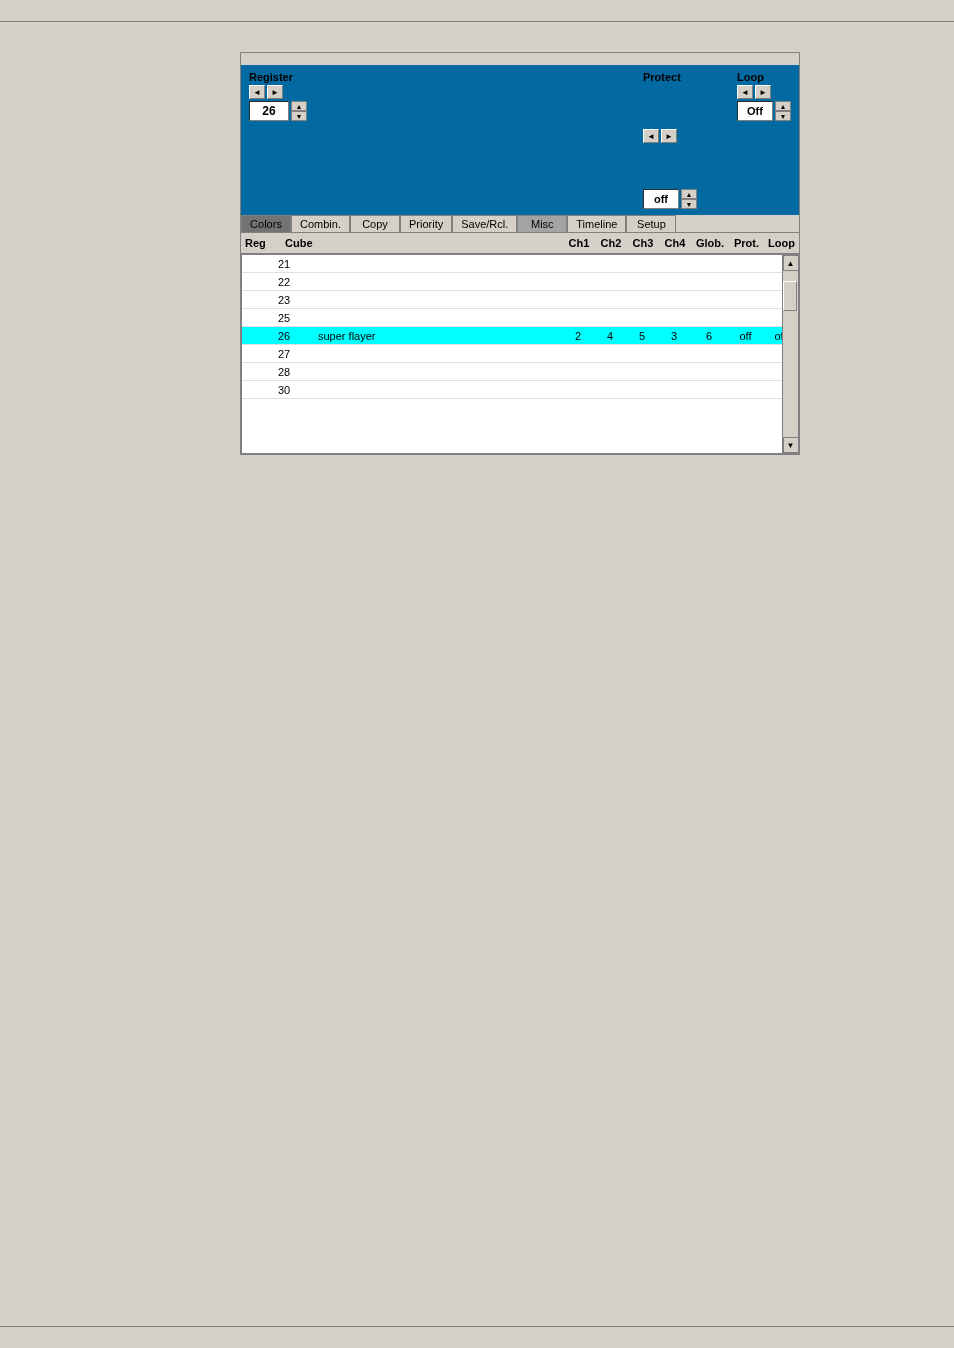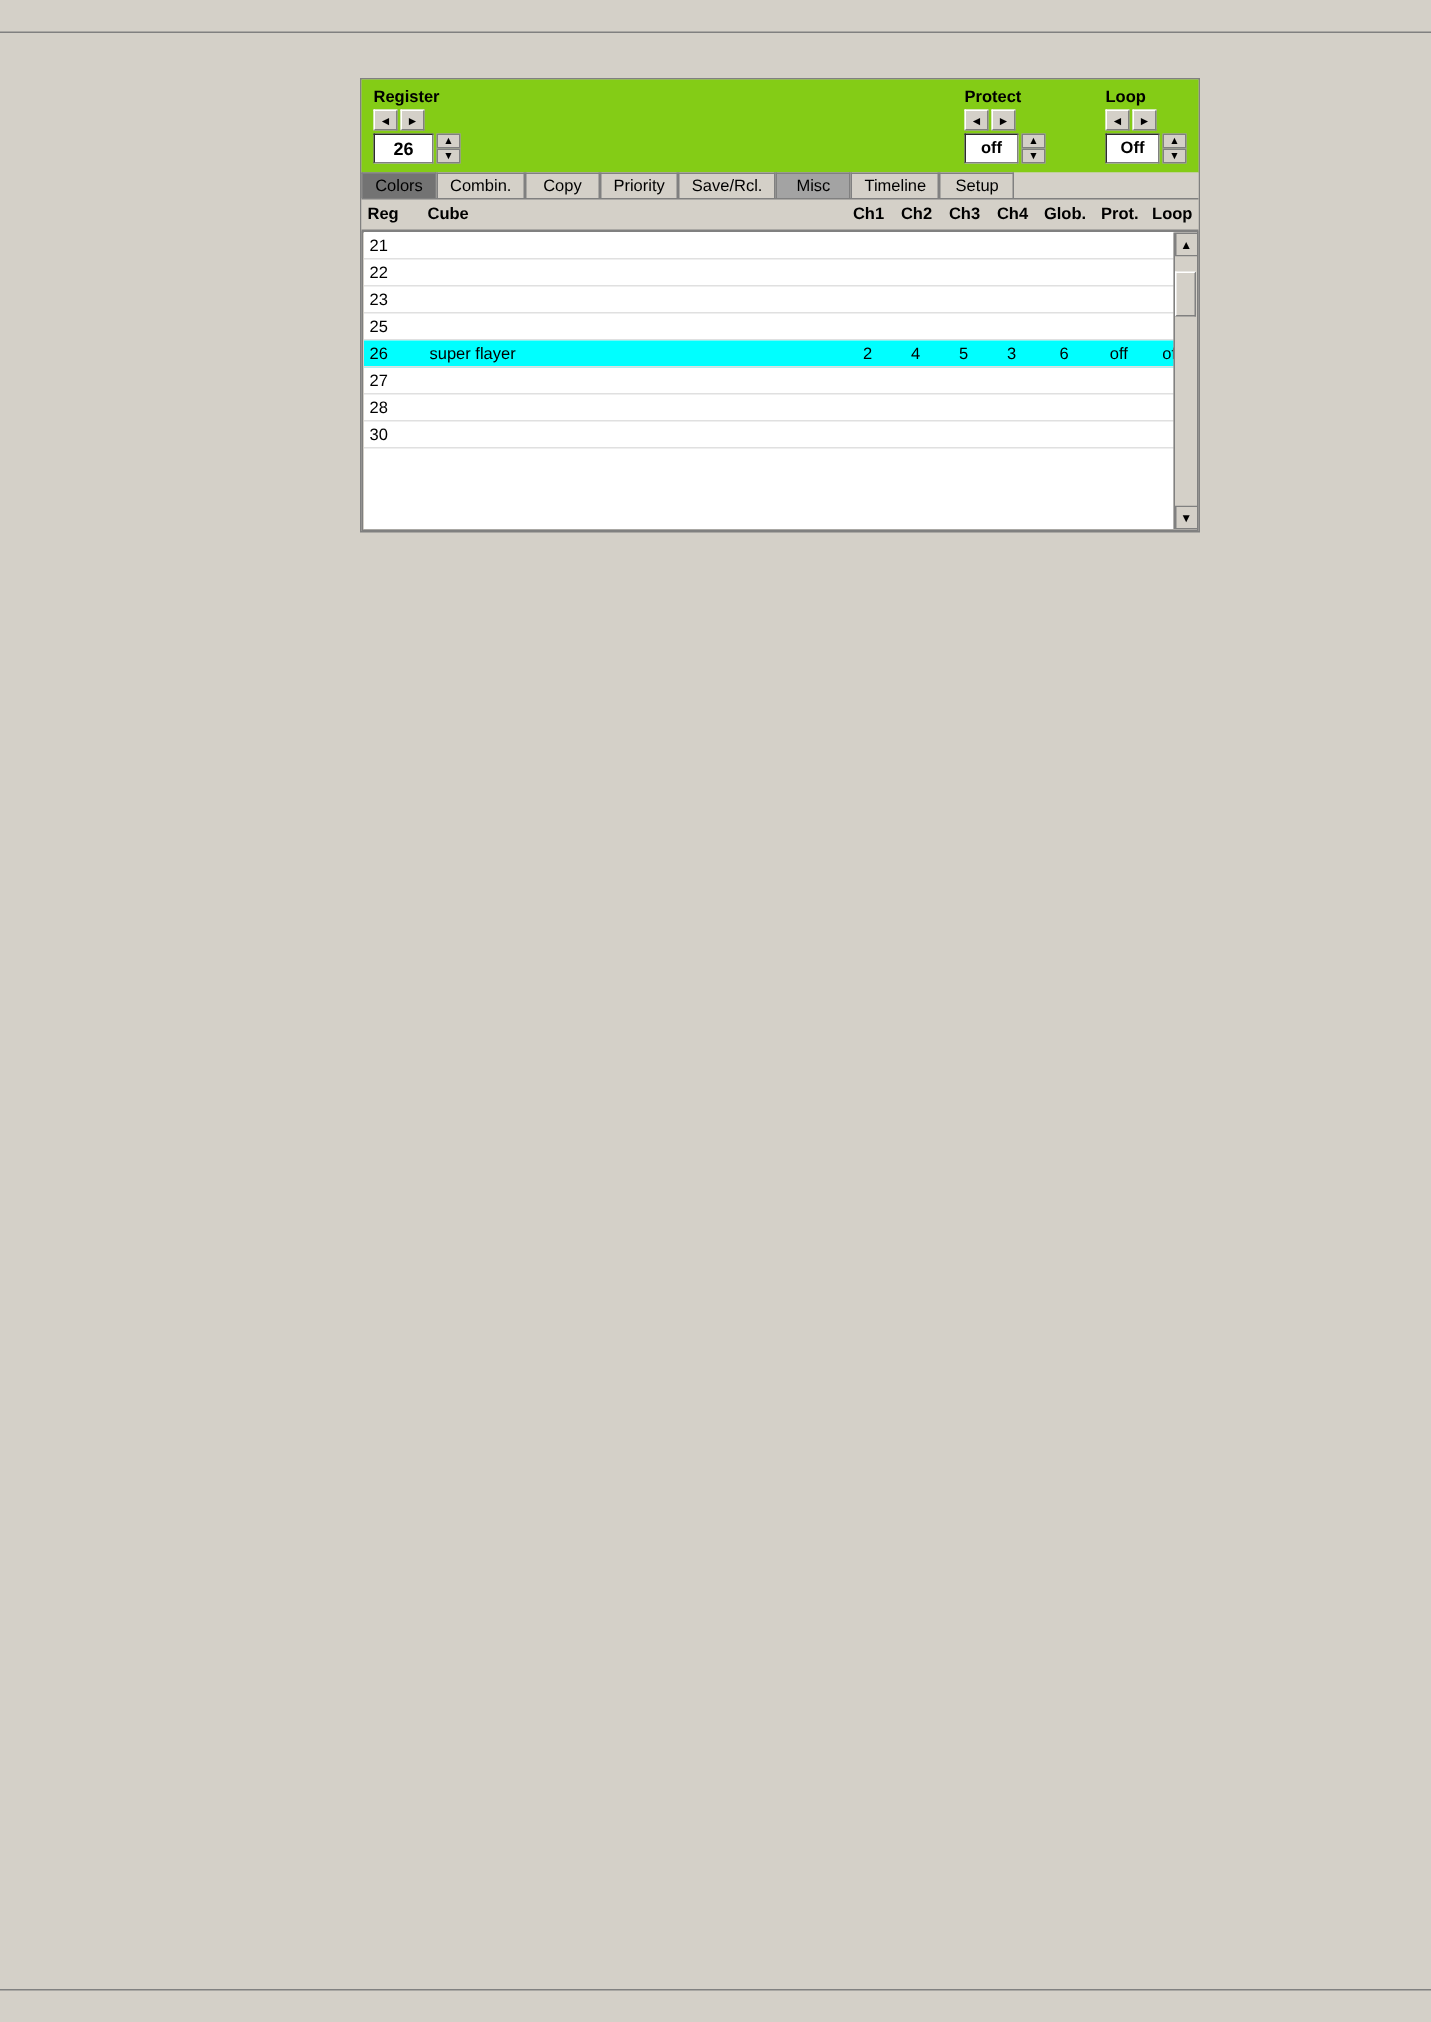--- a/index.html
+++ b/index.html
@@ -31,21 +31,22 @@
       border: 1px solid #808080;
       width: 560px;
       margin-left: 220px;
     }
     
     .panel-header {
       display: flex;
       padding: 6px 8px;
       gap: 20px;
       align-items: flex-start;
-      background: #84cc16;
+      background: #0369a1;
+      margin-top: 12px;
     }
     .header-group {
       display: flex;
       flex-direction: column;
       align-items: flex-start;
     }
     .header-group-label {
       font-weight: bold;
       font-size: 11px;
       margin-bottom: 2px;
@@ -95,20 +96,21 @@
       border: 1px solid #808080;
       cursor: pointer;
       display: flex;
       align-items: center;
       justify-content: center;
       font-size: 7px;
       line-height: 1;
     }
     .protect-group {
       margin-left: auto;
+      gap: 44px;
     }
     .loop-group {
       margin-left: 20px;
     }
     
     .tab-row {
       display: flex;
       background: #d4d0c8;
     }
     .tab {
@@ -153,21 +155,21 @@
     }
     .table-row-item {
       display: flex;
       border-bottom: 1px solid #e0e0e0;
       min-height: 18px;
       align-items: center;
     }
     .table-row-item.highlighted {
       background: #00ffff;
     }
-    .td-reg { width: 40px; padding: 1px 4px; font-size: 11px; }
+    .td-reg { width: 40px; padding: 1px 4px; font-size: 11px; margin-left: 32px; }
     .td-name { flex: 1; padding: 1px 4px; font-size: 11px; }
     .td-ch { width: 32px; text-align: center; font-size: 11px; }
     .td-glob { width: 38px; text-align: center; font-size: 11px; }
     .td-prot { width: 35px; text-align: center; font-size: 11px; }
     .td-loop { width: 35px; text-align: center; font-size: 11px; }
     .scrollbar-area {
       position: absolute;
       right: 0;
       top: 0;
       width: 16px;

